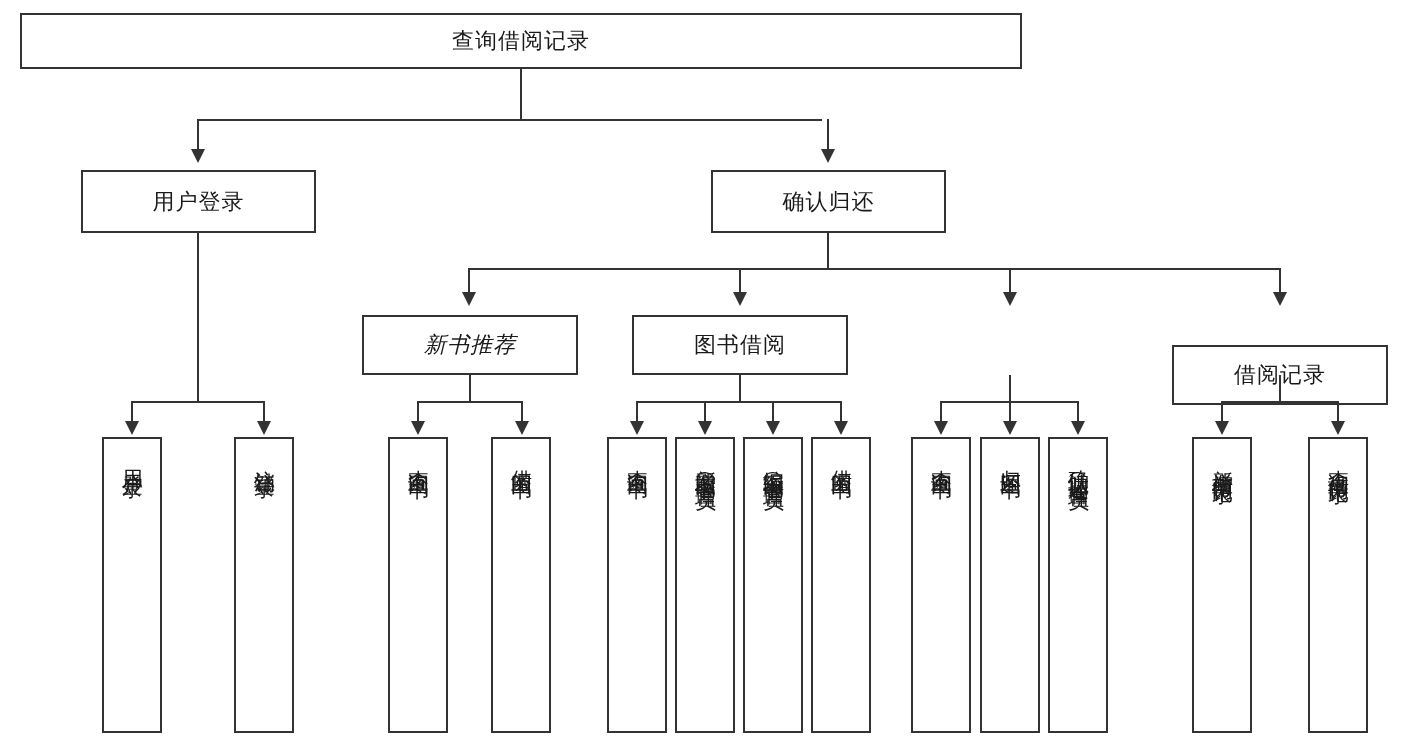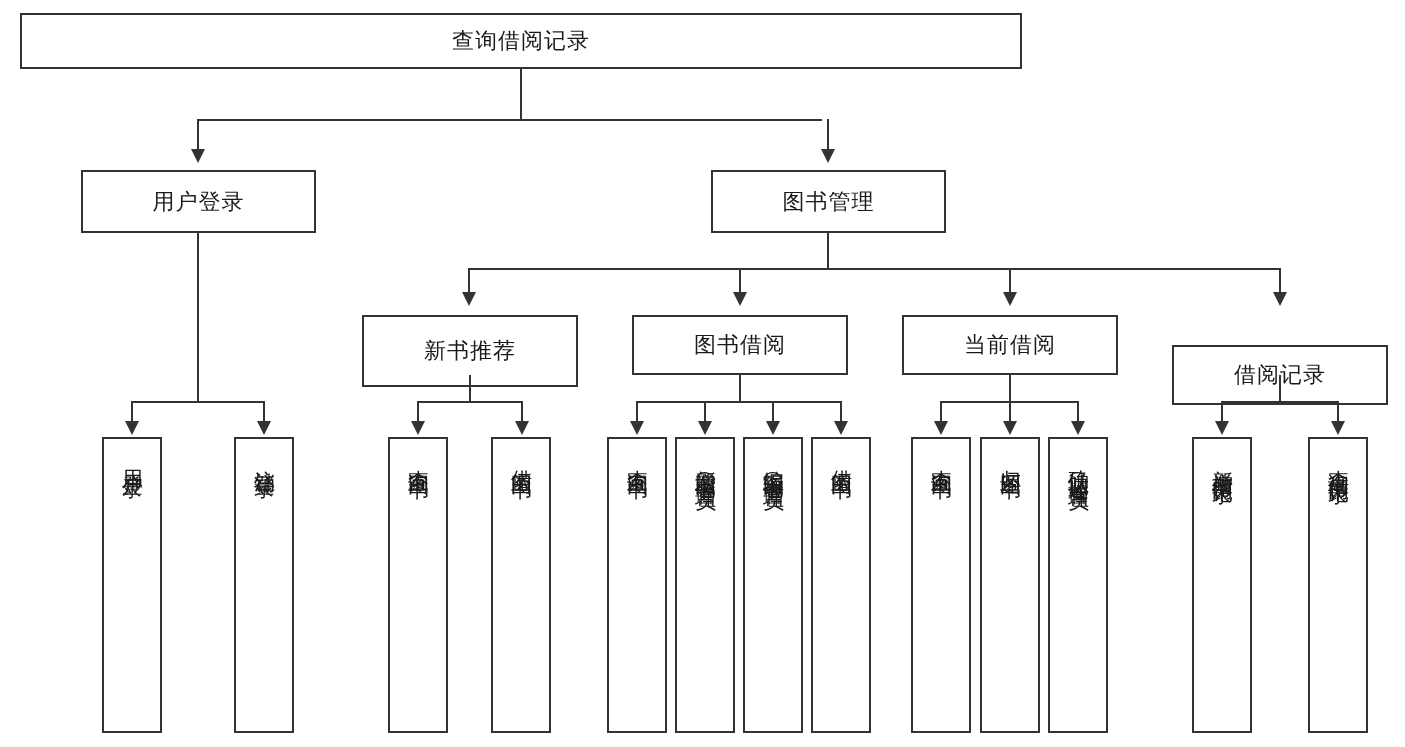--- a/index.html
+++ b/index.html
@@ -87,49 +87,46 @@
 
   <div class="ln vln" style="left:197px; top:119px; height:32px;"></div>
   <div class="arrow" style="left:191px; top:149px;"></div>
   <div class="ln vln" style="left:827px; top:119px; height:32px;"></div>
   <div class="arrow" style="left:821px; top:149px;"></div>
 
   <div class="node horiz" style="left:81px; top:170px; width:235px; height:63px;">
     <span>用户登录</span>
   </div>
   <div class="node horiz" style="left:711px; top:170px; width:235px; height:63px;">
-    <span>图书管理</span>
+    <span>确认归还</span>
   </div>
 
   <div class="ln vln" style="left:197px; top:233px; height:169px;"></div>
   <div class="ln hln" style="left:132px; top:401px; width:132px;"></div>
   <div class="ln vln" style="left:131px; top:401px; height:22px;"></div>
   <div class="arrow" style="left:125px; top:421px;"></div>
   <div class="ln vln" style="left:263px; top:401px; height:22px;"></div>
   <div class="arrow" style="left:257px; top:421px;"></div>
 
   <div class="ln vln" style="left:827px; top:233px; height:36px;"></div>
   <div class="ln hln" style="left:469px; top:268px; width:812px;"></div>
   <div class="ln vln" style="left:468px; top:268px; height:26px;"></div>
   <div class="arrow" style="left:462px; top:292px;"></div>
   <div class="ln vln" style="left:739px; top:268px; height:26px;"></div>
   <div class="arrow" style="left:733px; top:292px;"></div>
   <div class="ln vln" style="left:1009px; top:268px; height:26px;"></div>
   <div class="arrow" style="left:1003px; top:292px;"></div>
   <div class="ln vln" style="left:1279px; top:268px; height:26px;"></div>
   <div class="arrow" style="left:1273px; top:292px;"></div>
 
-  <div class="node horiz" style="left:362px; top:315px; width:216px; height:72px;">
+  <div class="node horiz" style="left:362px; top:315px; width:216px; height:60px;font-style:italic;">
     <span>新书推荐</span>
   </div>
   <div class="node horiz" style="left:632px; top:315px; width:216px; height:60px;">
     <span>图书借阅</span>
-  </div>
-  <div class="node horiz" style="left:902px; top:315px; width:216px; height:60px;">
-    <span>当前借阅</span>
   </div>
   <div class="node horiz" style="left:1172px; top:315px; width:216px; height:60px;margin-top:30px;">
     <span>借阅记录</span>
   </div>
 
   <div class="ln vln" style="left:469px; top:375px; height:27px;"></div>
   <div class="ln hln" style="left:418px; top:401px; width:104px;"></div>
   <div class="ln vln" style="left:417px; top:401px; height:22px;"></div>
   <div class="arrow" style="left:411px; top:421px;"></div>
   <div class="ln vln" style="left:521px; top:401px; height:22px;"></div>

